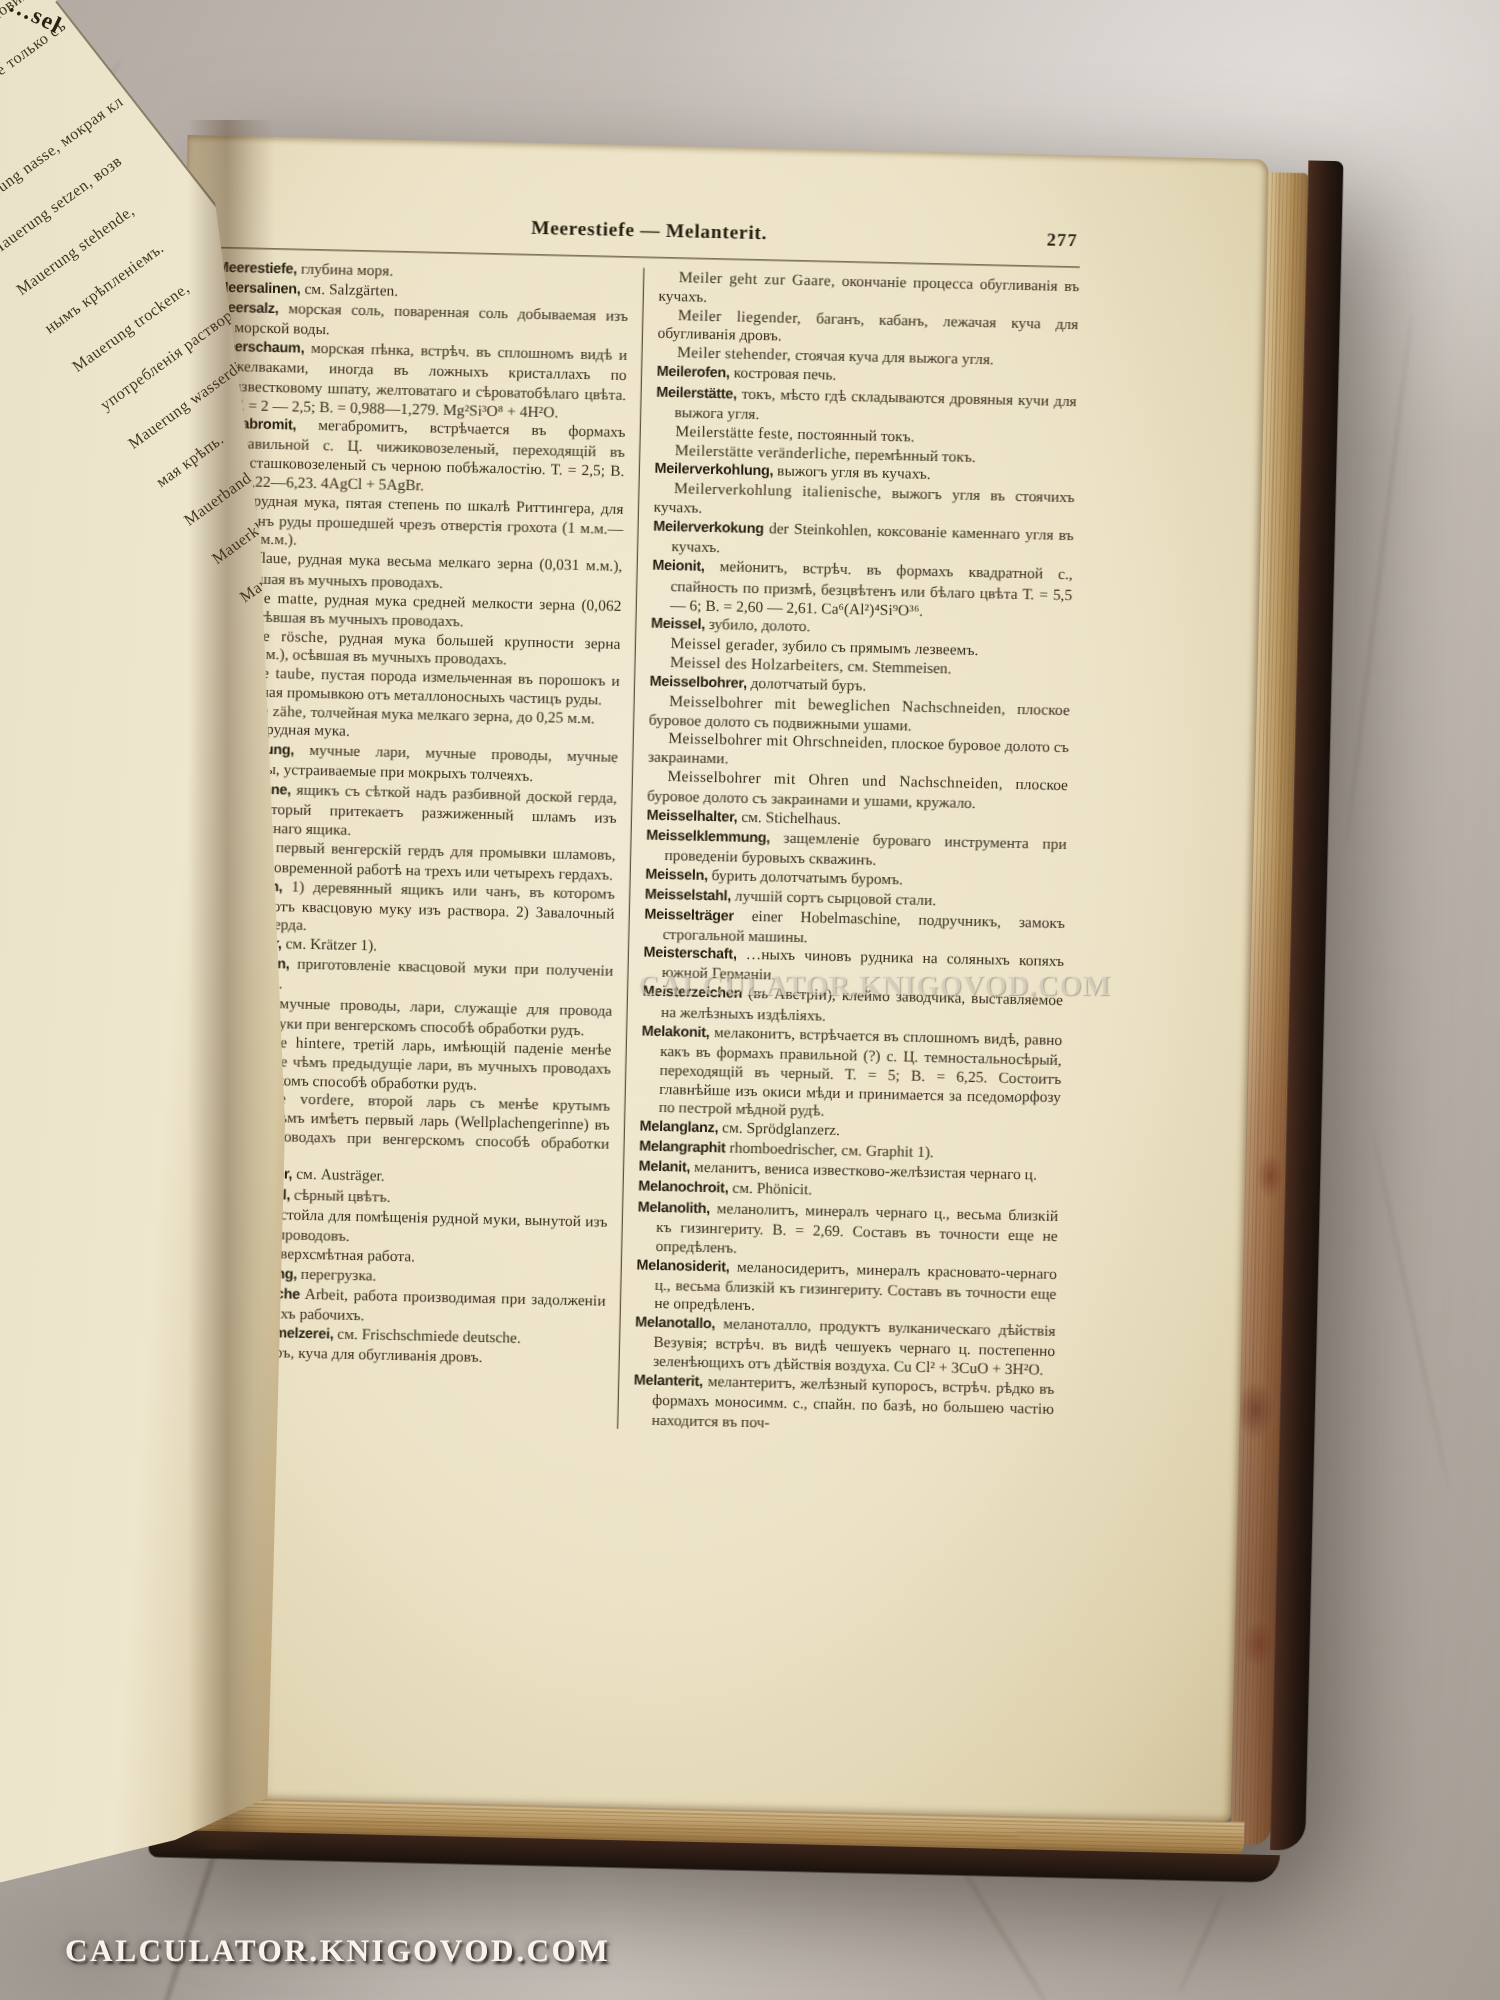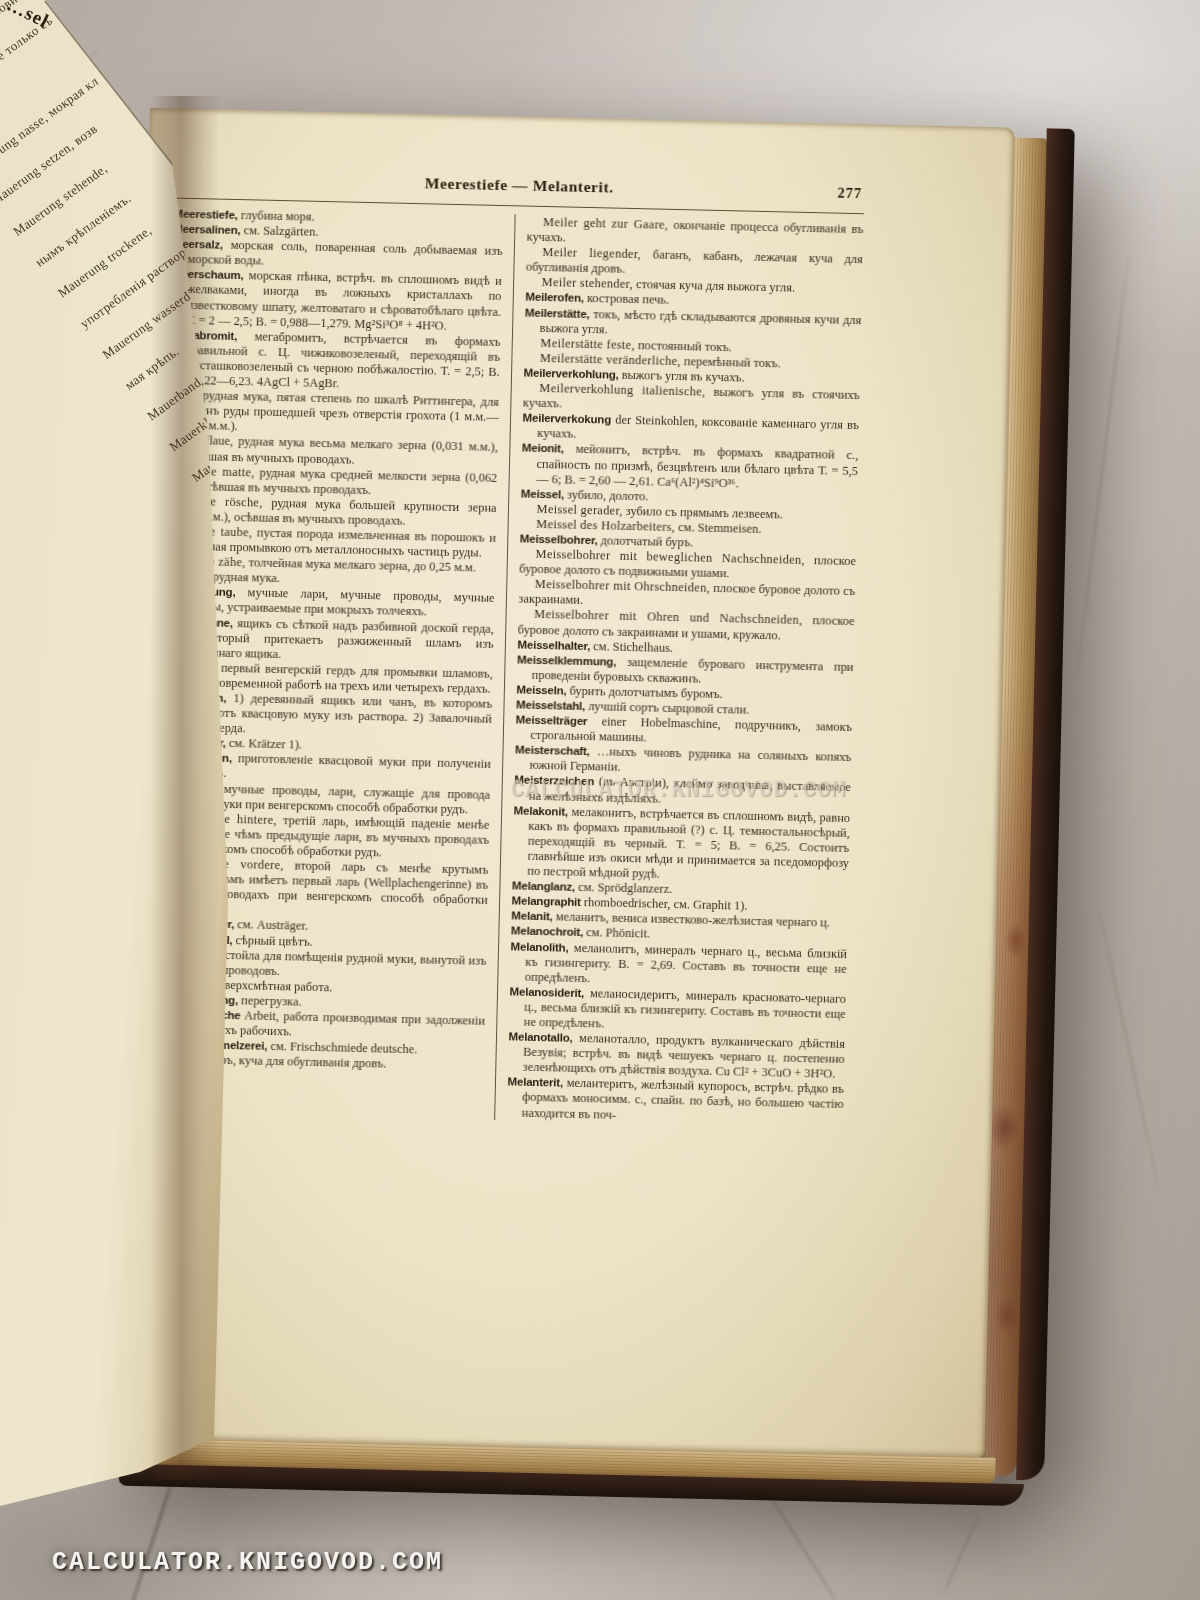--- a/index.html
+++ b/index.html
@@ -79,21 +79,21 @@
     transform:rotate(-36deg);transform-origin:top left;}
   .frag-line{font-size:13px;line-height:38px;white-space:nowrap;color:#463823;letter-spacing:.4px;}
   .page-edge-line{position:absolute;left:45px;top:0;width:212px;height:2px;
     background:rgba(60,45,25,.55);transform:rotate(52deg);transform-origin:left center;}
   .run-head{position:absolute;left:6px;top:2px;font-size:19px;font-weight:bold;color:#2a2113;
     transform:rotate(26deg);letter-spacing:1px;}
   .gutter-shadow{position:absolute;left:150px;top:96px;width:70px;height:1384px;pointer-events:none;
     background:linear-gradient(90deg, transparent, rgba(70,45,22,.34) 45%, rgba(70,45,22,.12) 75%, transparent);}
 
   
-  .wm{font-family:Liberation Mono, monospace;white-space:nowrap;}
+  .wm{font-family:Liberation Serif, serif;white-space:nowrap;}
   .wm-overlay{position:absolute;left:510px;top:776px;font-size:23.5px;font-weight:bold;
     color:rgba(238,231,218,.55);text-shadow:1px 1px 1px rgba(80,60,40,.35);letter-spacing:.5px;}
   .wm-bottom{position:absolute;left:52px;top:1548px;font-size:25px;font-weight:bold;color:var(--watermark);
     letter-spacing:2px;text-shadow:2px 2px 2px rgba(50,42,35,.9), 0 0 7px rgba(50,42,35,.45);}
 </style>
 </head>
 <body>
 
 <div class="scene">
 

